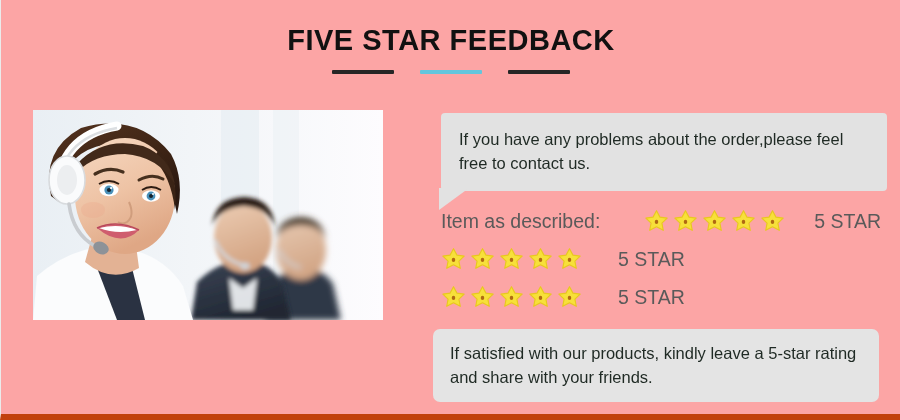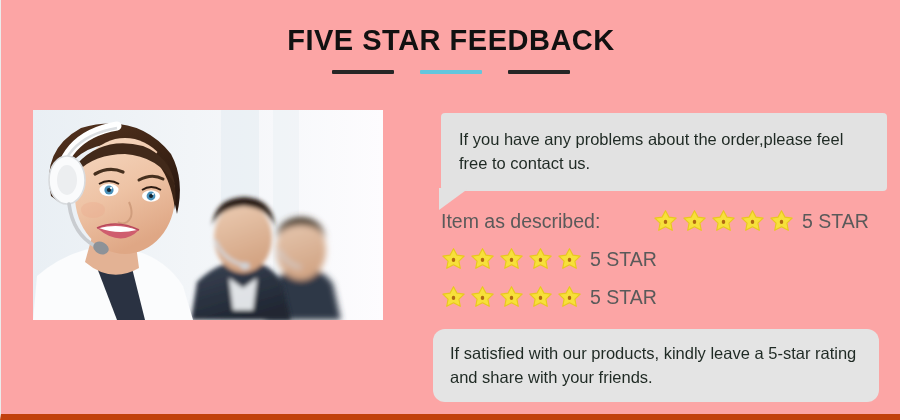--- a/index.html
+++ b/index.html
@@ -97,51 +97,52 @@
   #ratings {
     position: absolute;
     left: 8px;
     top: 92px;
     width: 440px;
   }
   .rating-row {
     display: flex;
     align-items: center;
     height: 38px;
+    gap: 13px;
   }
   .rating-label {
     width: 212px;
     font-size: 19.5px;
     color: #5a5a5a;
     white-space: nowrap;
     font-family: "Liberation Sans", sans-serif;
   }
   .stars {
     display: flex;
     align-items: center;
     gap: 4px;
     width: 148px;
   }
   .star-ico { display: block; }
   .rating-value {
     font-size: 19.5px;
     color: #5a5a5a;
     white-space: nowrap;
-    margin-left: 1px;
+    margin-left: 16px;
   }
 
   
   #footer-note {
     position: absolute;
     left: 0;
     top: 219px;
     width: 446px;
     box-sizing: border-box;
     background: #e4e4e4;
-    border-radius: 12px;
+    border-radius: 7px;
     padding: 12px 17px 13px 17px;
     color: #1f2a24;
     font-size: 16.5px;
     line-height: 1.46;
   }
 </style>
 </head>
 <body>
 
 <div id="page">

